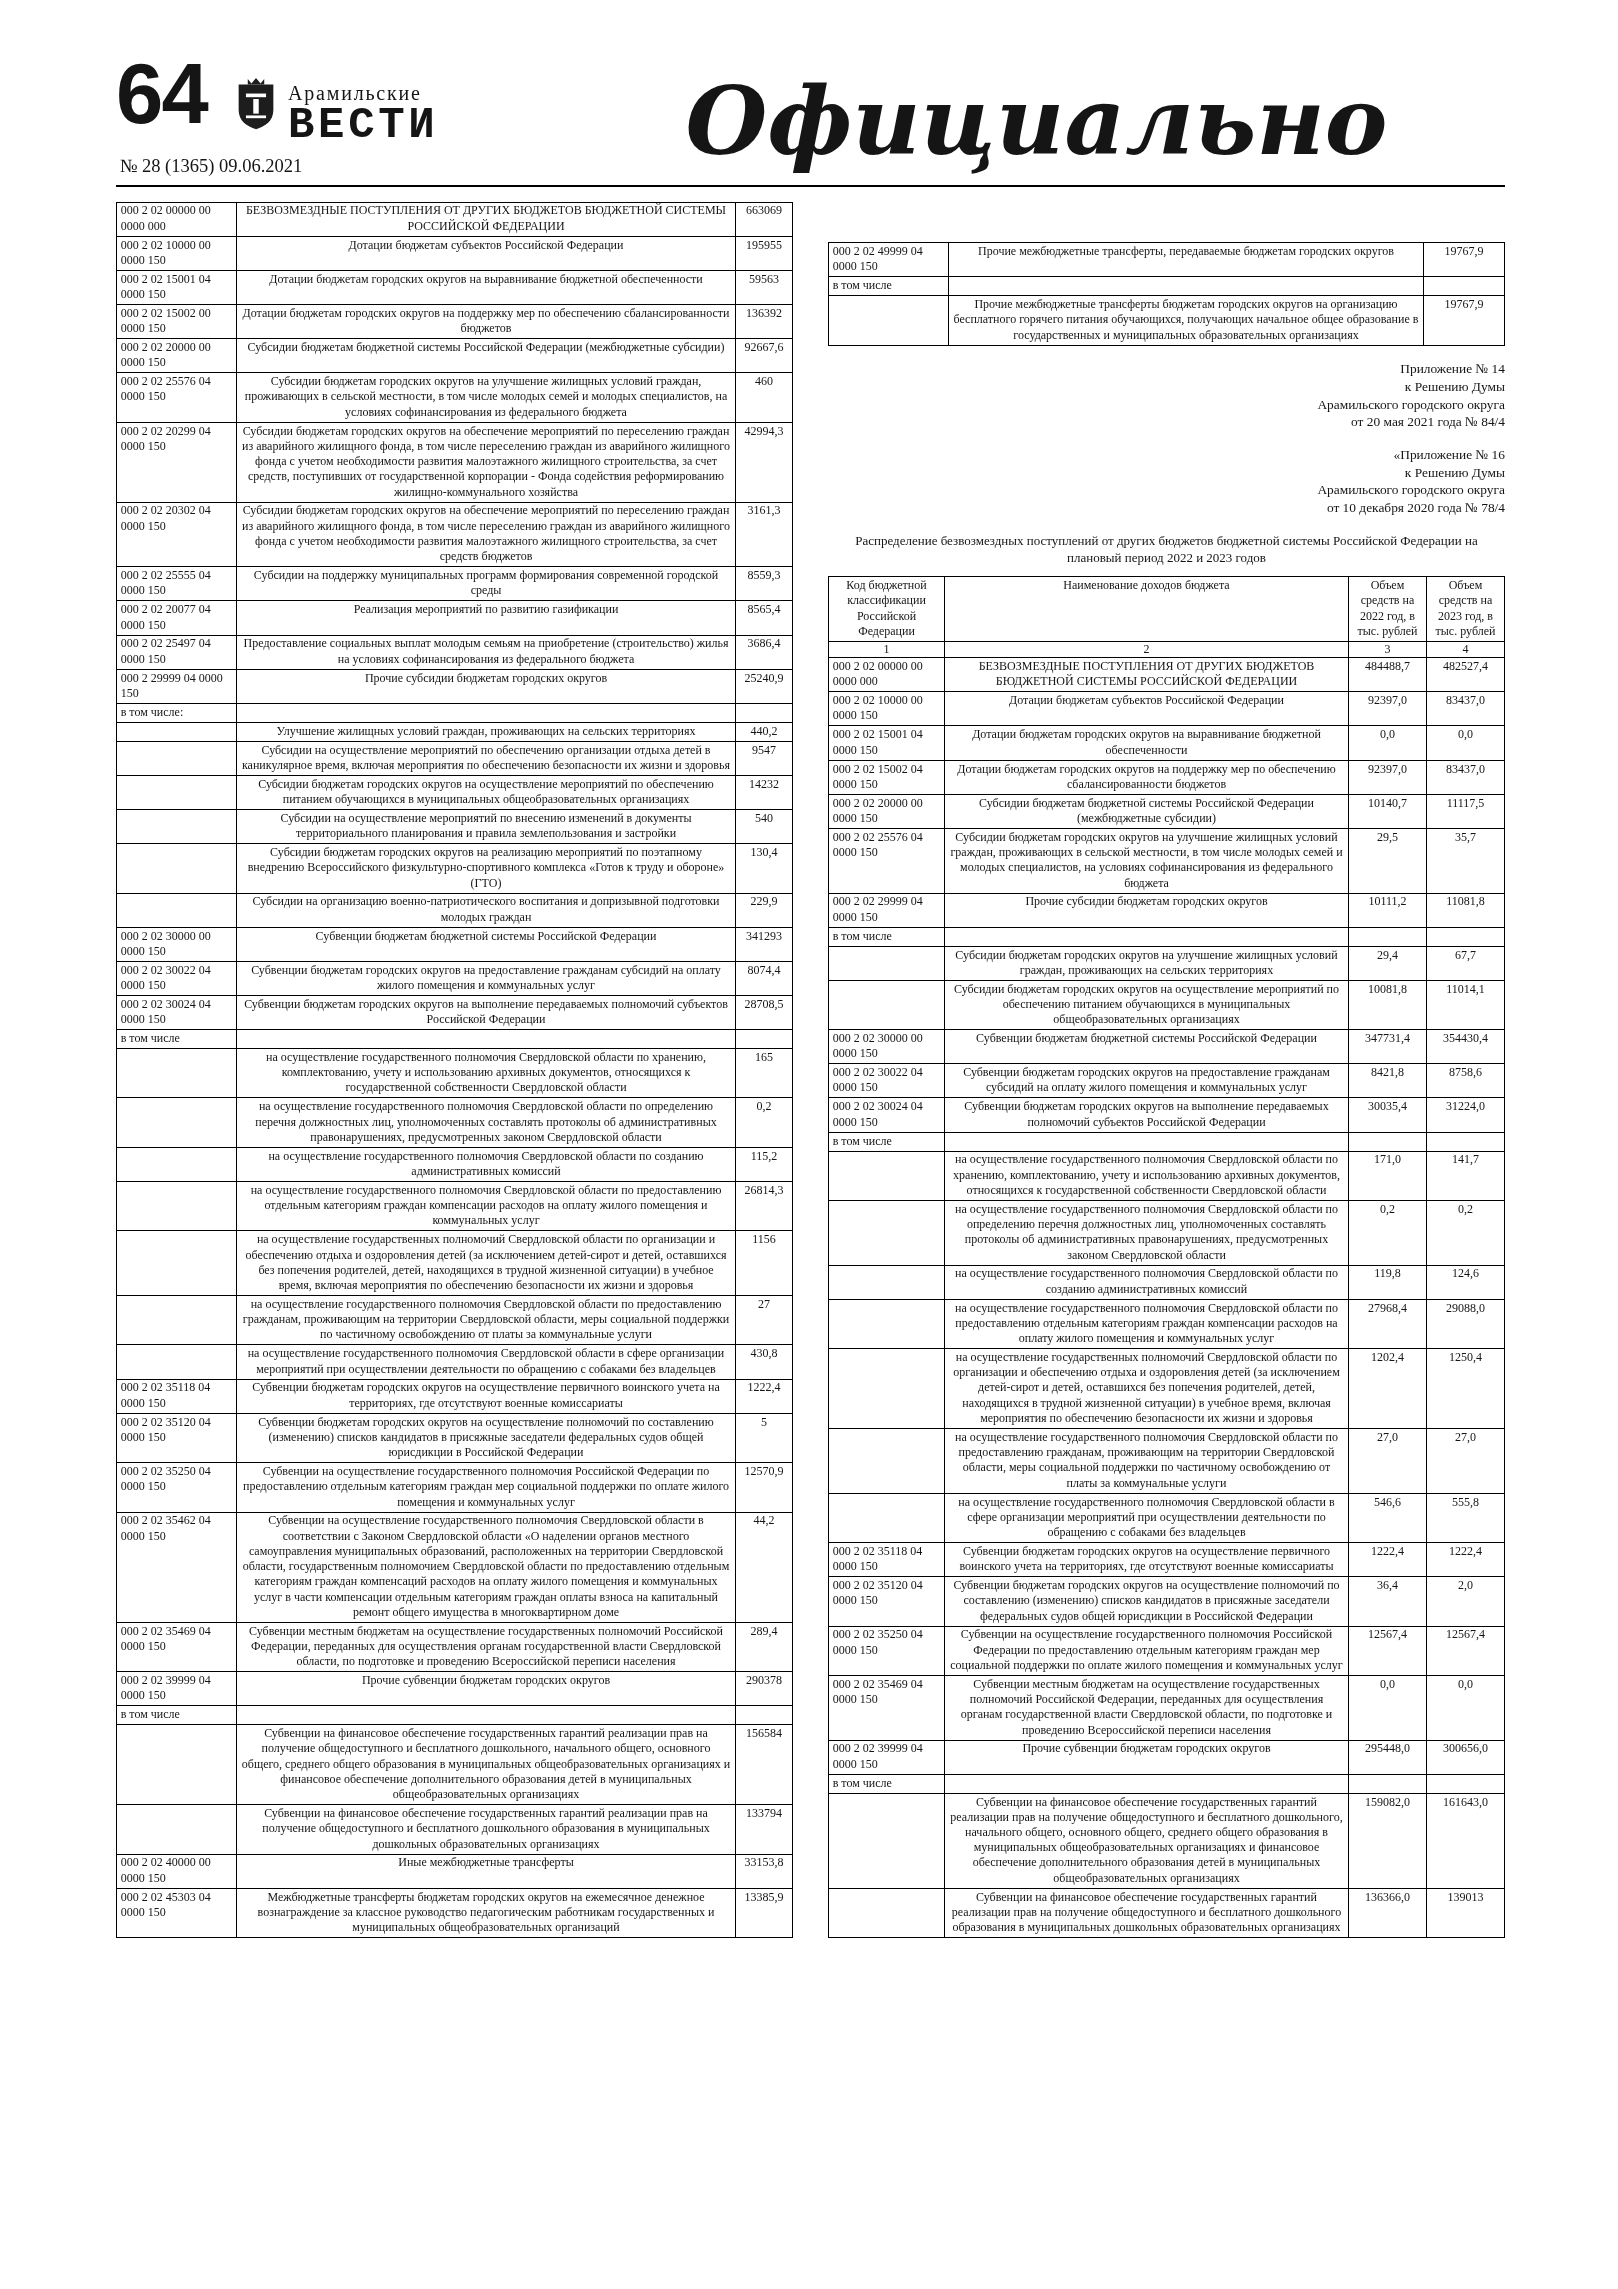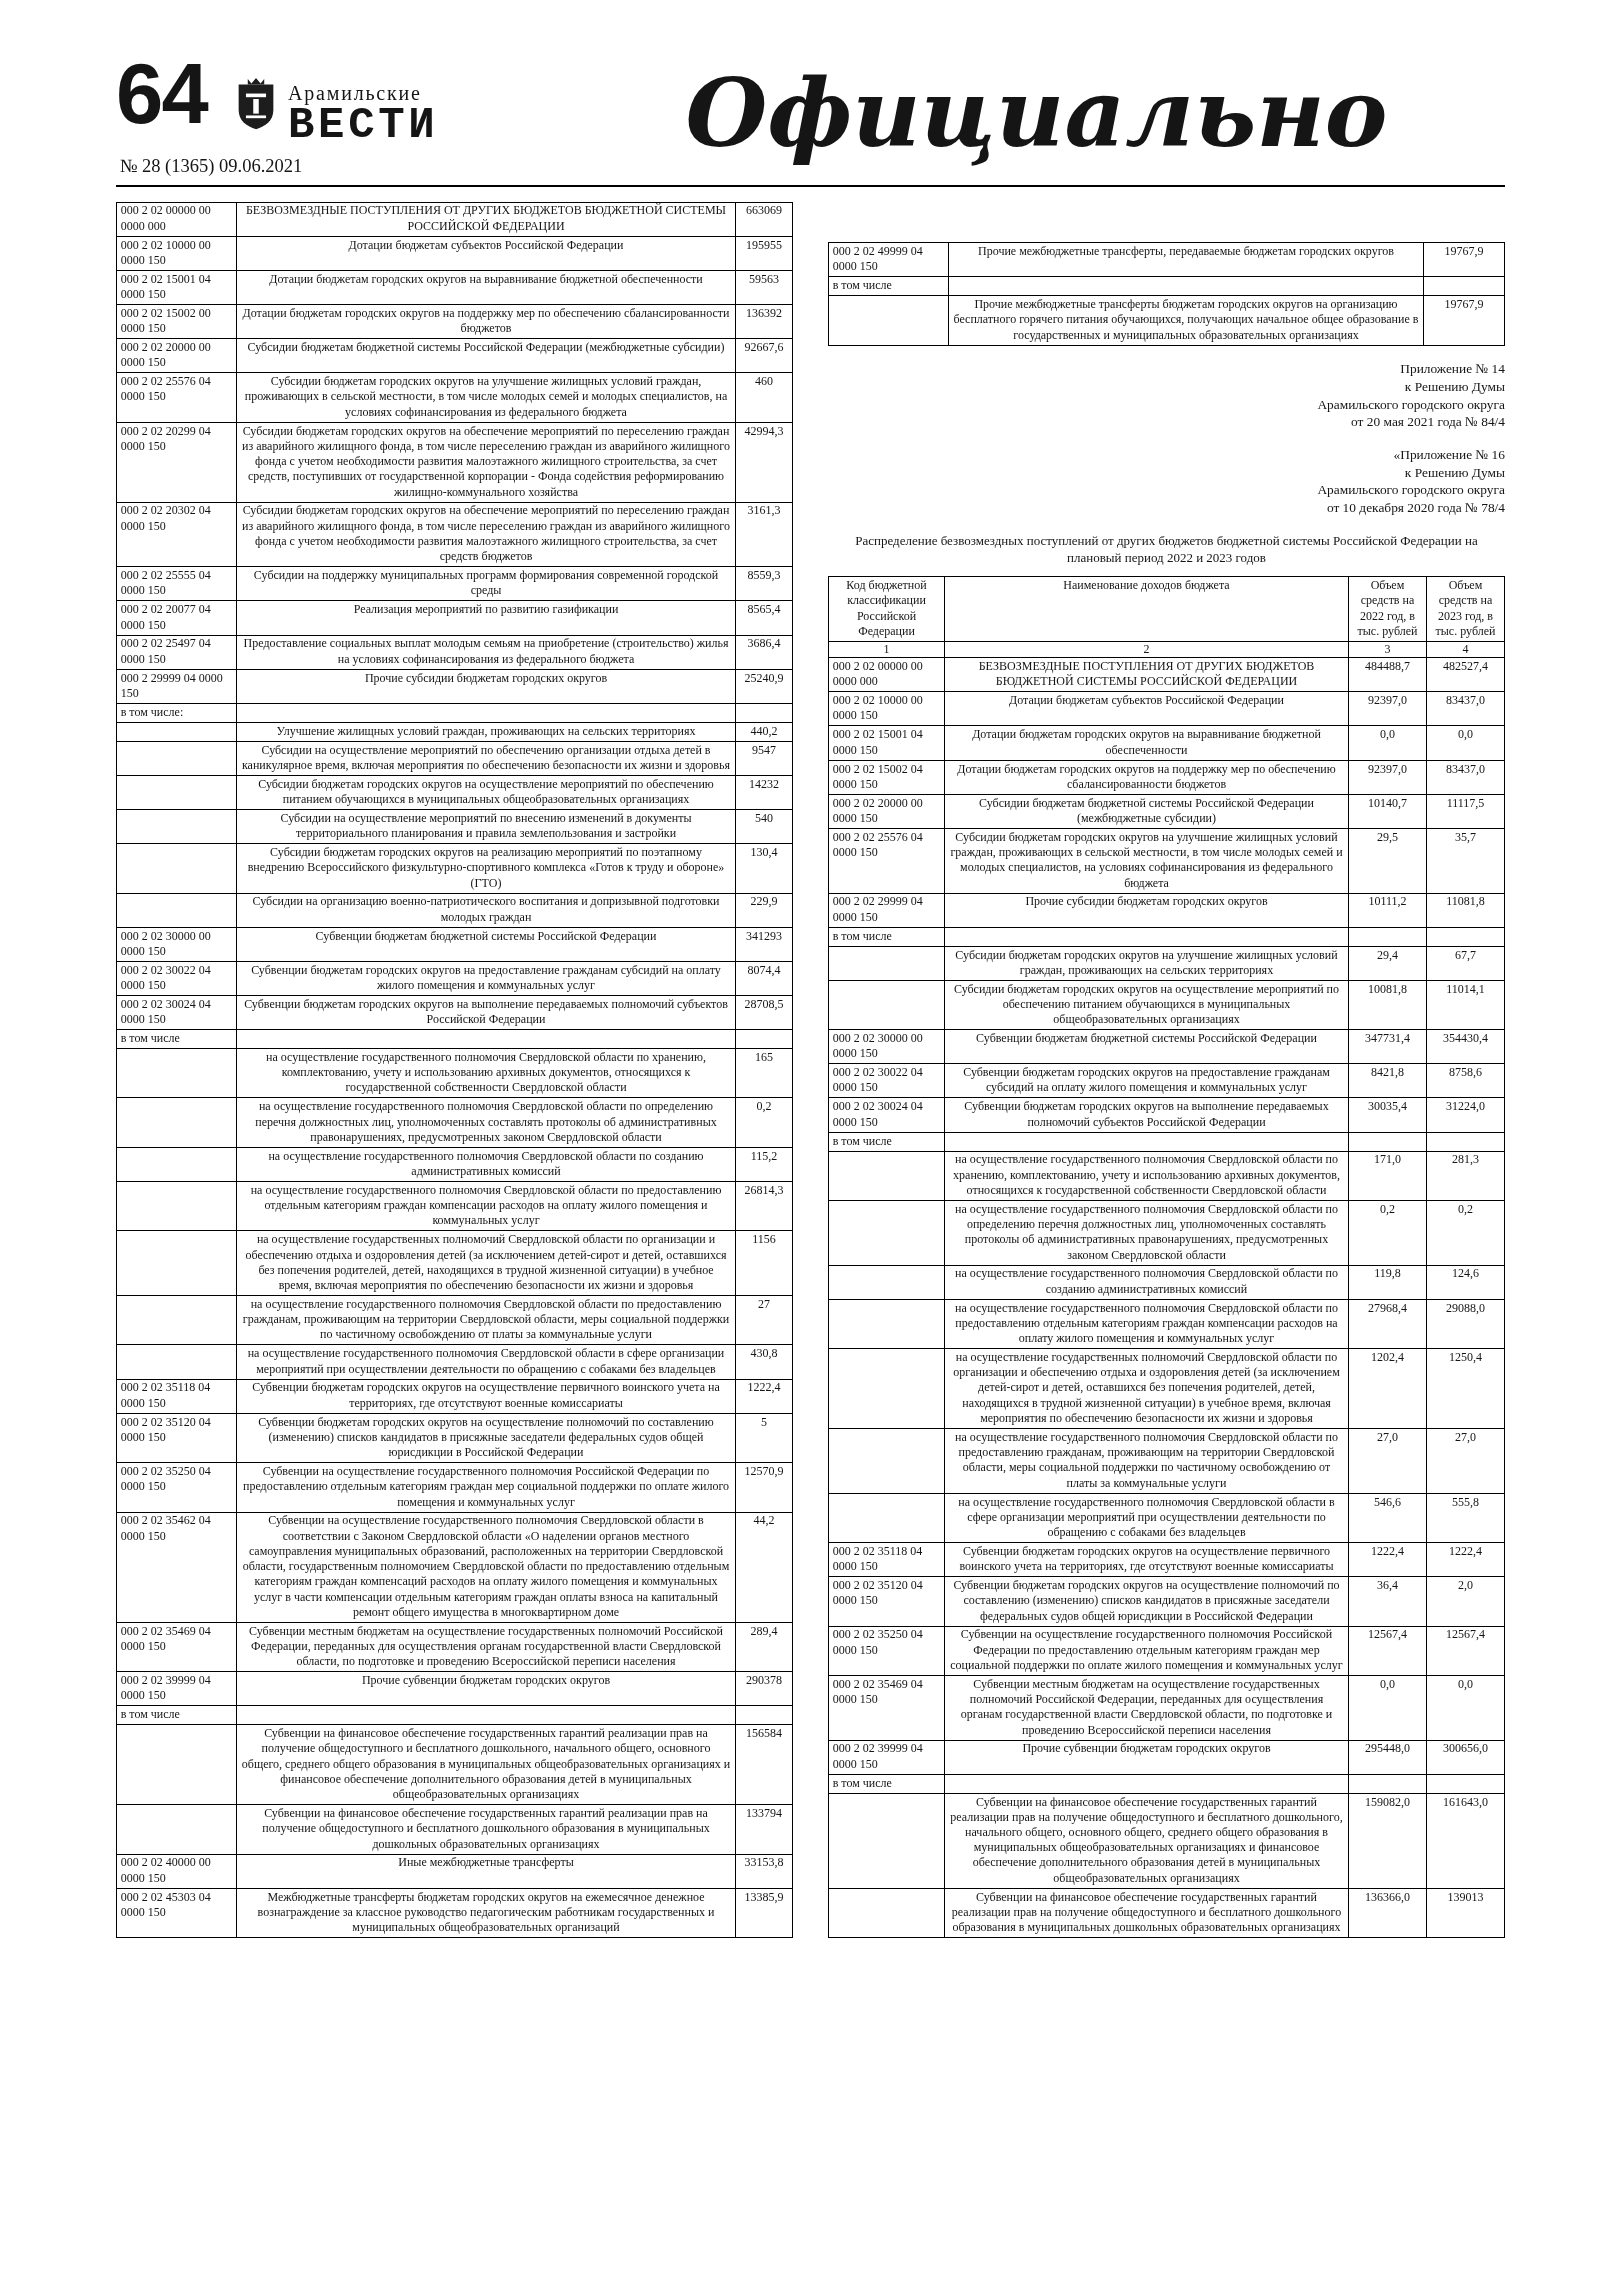--- a/index.html
+++ b/index.html
@@ -4,21 +4,21 @@
 <style>
   * { box-sizing: border-box; }
   html, body { margin: 0; padding: 0; background: #e9e9e9; }
   .page {
     width: 1619px; height: 2290px; background: #ffffff; color: #151515;
     font-family: "Liberation Serif", serif;
     padding: 54px 114px 28px 116px;
     position: relative; overflow: hidden;
   }
   
-  .header { display: flex; align-items: center; }
+  .header { display: flex; align-items: flex-end; }
   .header-left { width: 480px; }
   .header-top { display: flex; align-items: flex-start; }
   .pageno {
     font-family: "Liberation Sans", sans-serif; font-weight: bold;
     font-size: 85px; line-height: 0.95; letter-spacing: -1.8px;
   }
   .masthead { display: flex; align-items: center; gap: 11px; margin-left: 28px; margin-top: 7.4px; }
   .crest { width: 42px; height: 55px; flex: 0 0 auto; }
   .mast-text { display: flex; flex-direction: column; margin-top: 21px; }
   .mast-top { font-size: 20px; letter-spacing: 1.8px; }
@@ -432,21 +432,21 @@
             <tr>
               <td class="c-code">в том числе</td>
               <td class="c-desc"></td>
               <td class="c-a22"></td>
               <td class="c-a23"></td>
             </tr>
             <tr>
               <td class="c-code"></td>
               <td class="c-desc">на осуществление государственного полномочия Свердловской области по хранению, комплектованию, учету и использованию архивных документов, относящихся к государственной собственности Свердловской области</td>
               <td class="c-a22">171,0</td>
-              <td class="c-a23">281,3</td>
+              <td class="c-a23">141,7</td>
             </tr>
             <tr>
               <td class="c-code"></td>
               <td class="c-desc">на осуществление государственного полномочия Свердловской области по определению перечня должностных лиц, уполномоченных составлять протоколы об административных правонарушениях, предусмотренных законом Свердловской области</td>
               <td class="c-a22">0,2</td>
               <td class="c-a23">0,2</td>
             </tr>
             <tr>
               <td class="c-code"></td>
               <td class="c-desc">на осуществление государственного полномочия Свердловской области по созданию административных комиссий</td>

